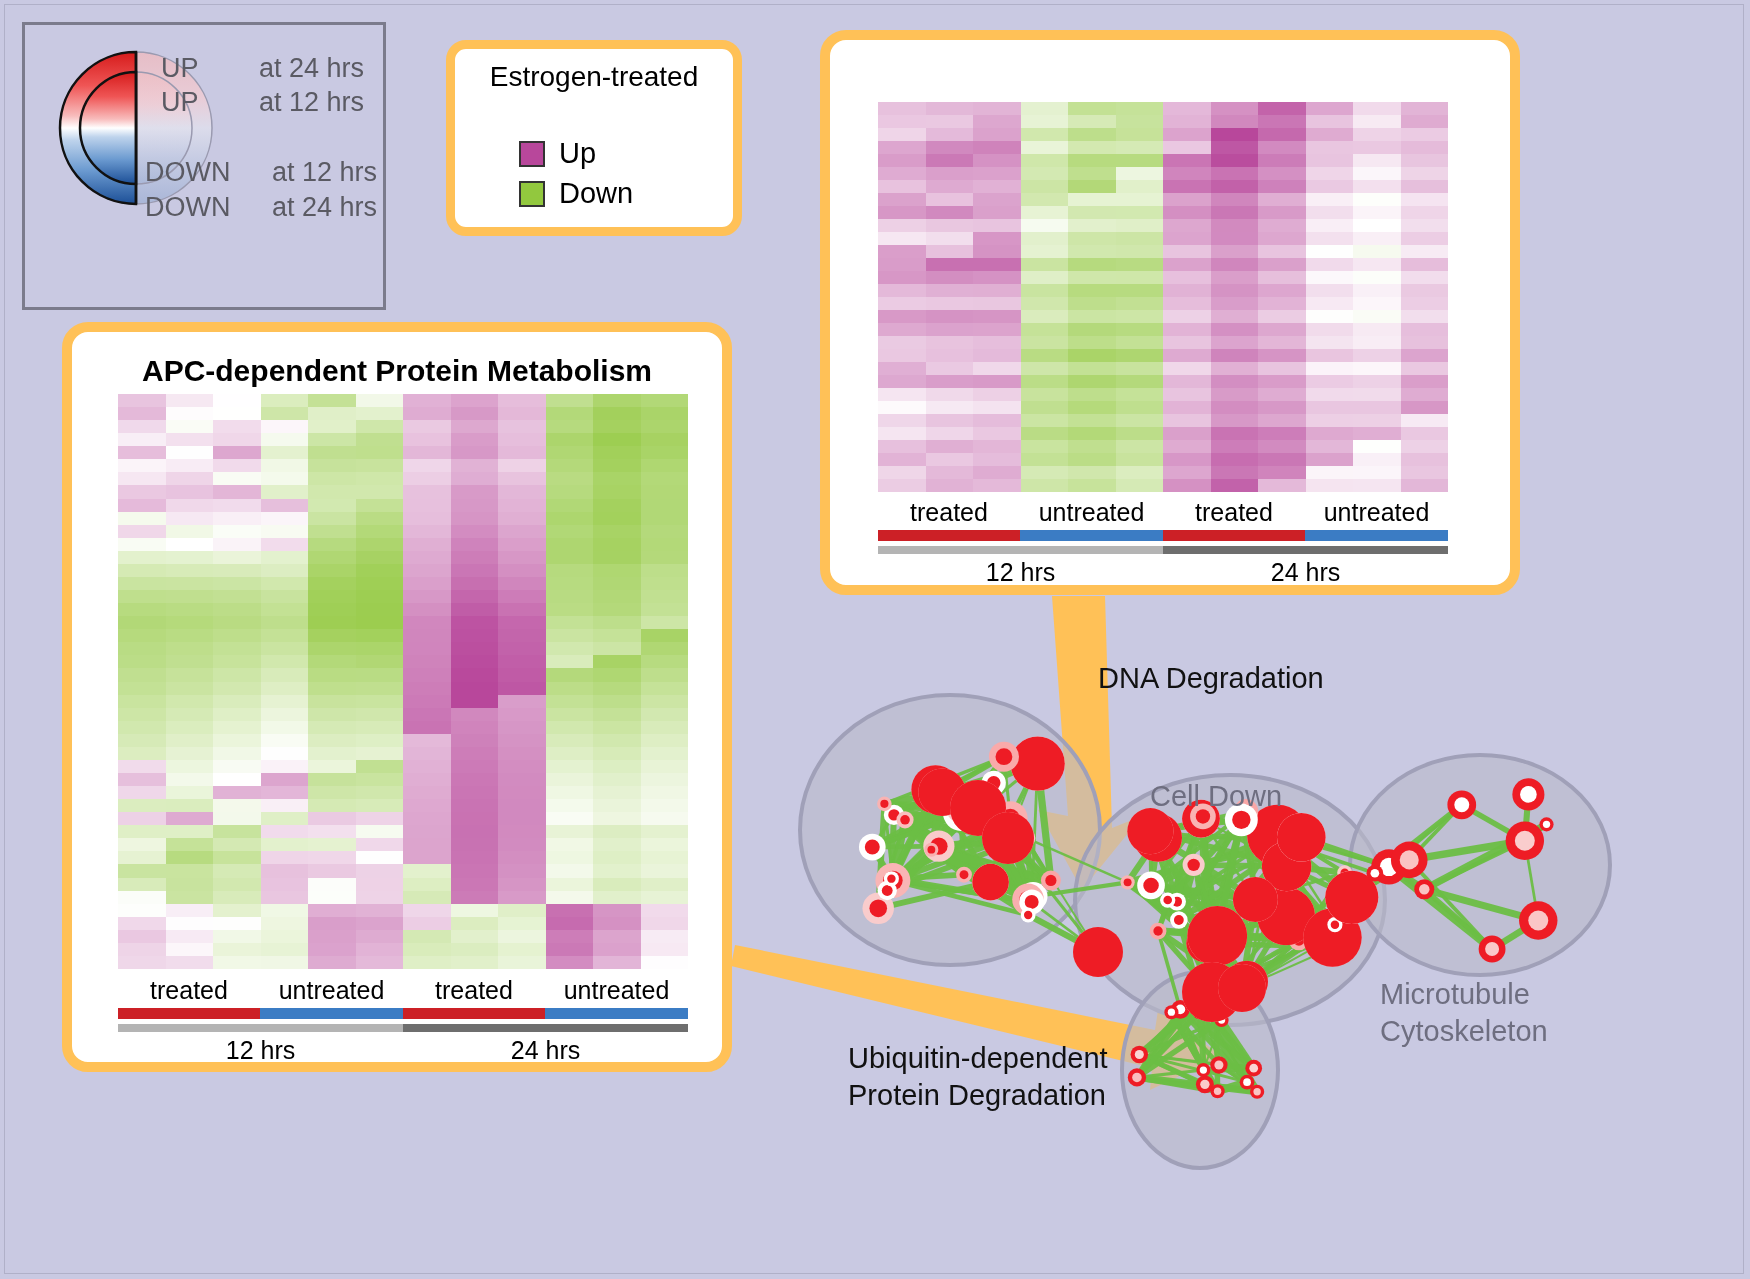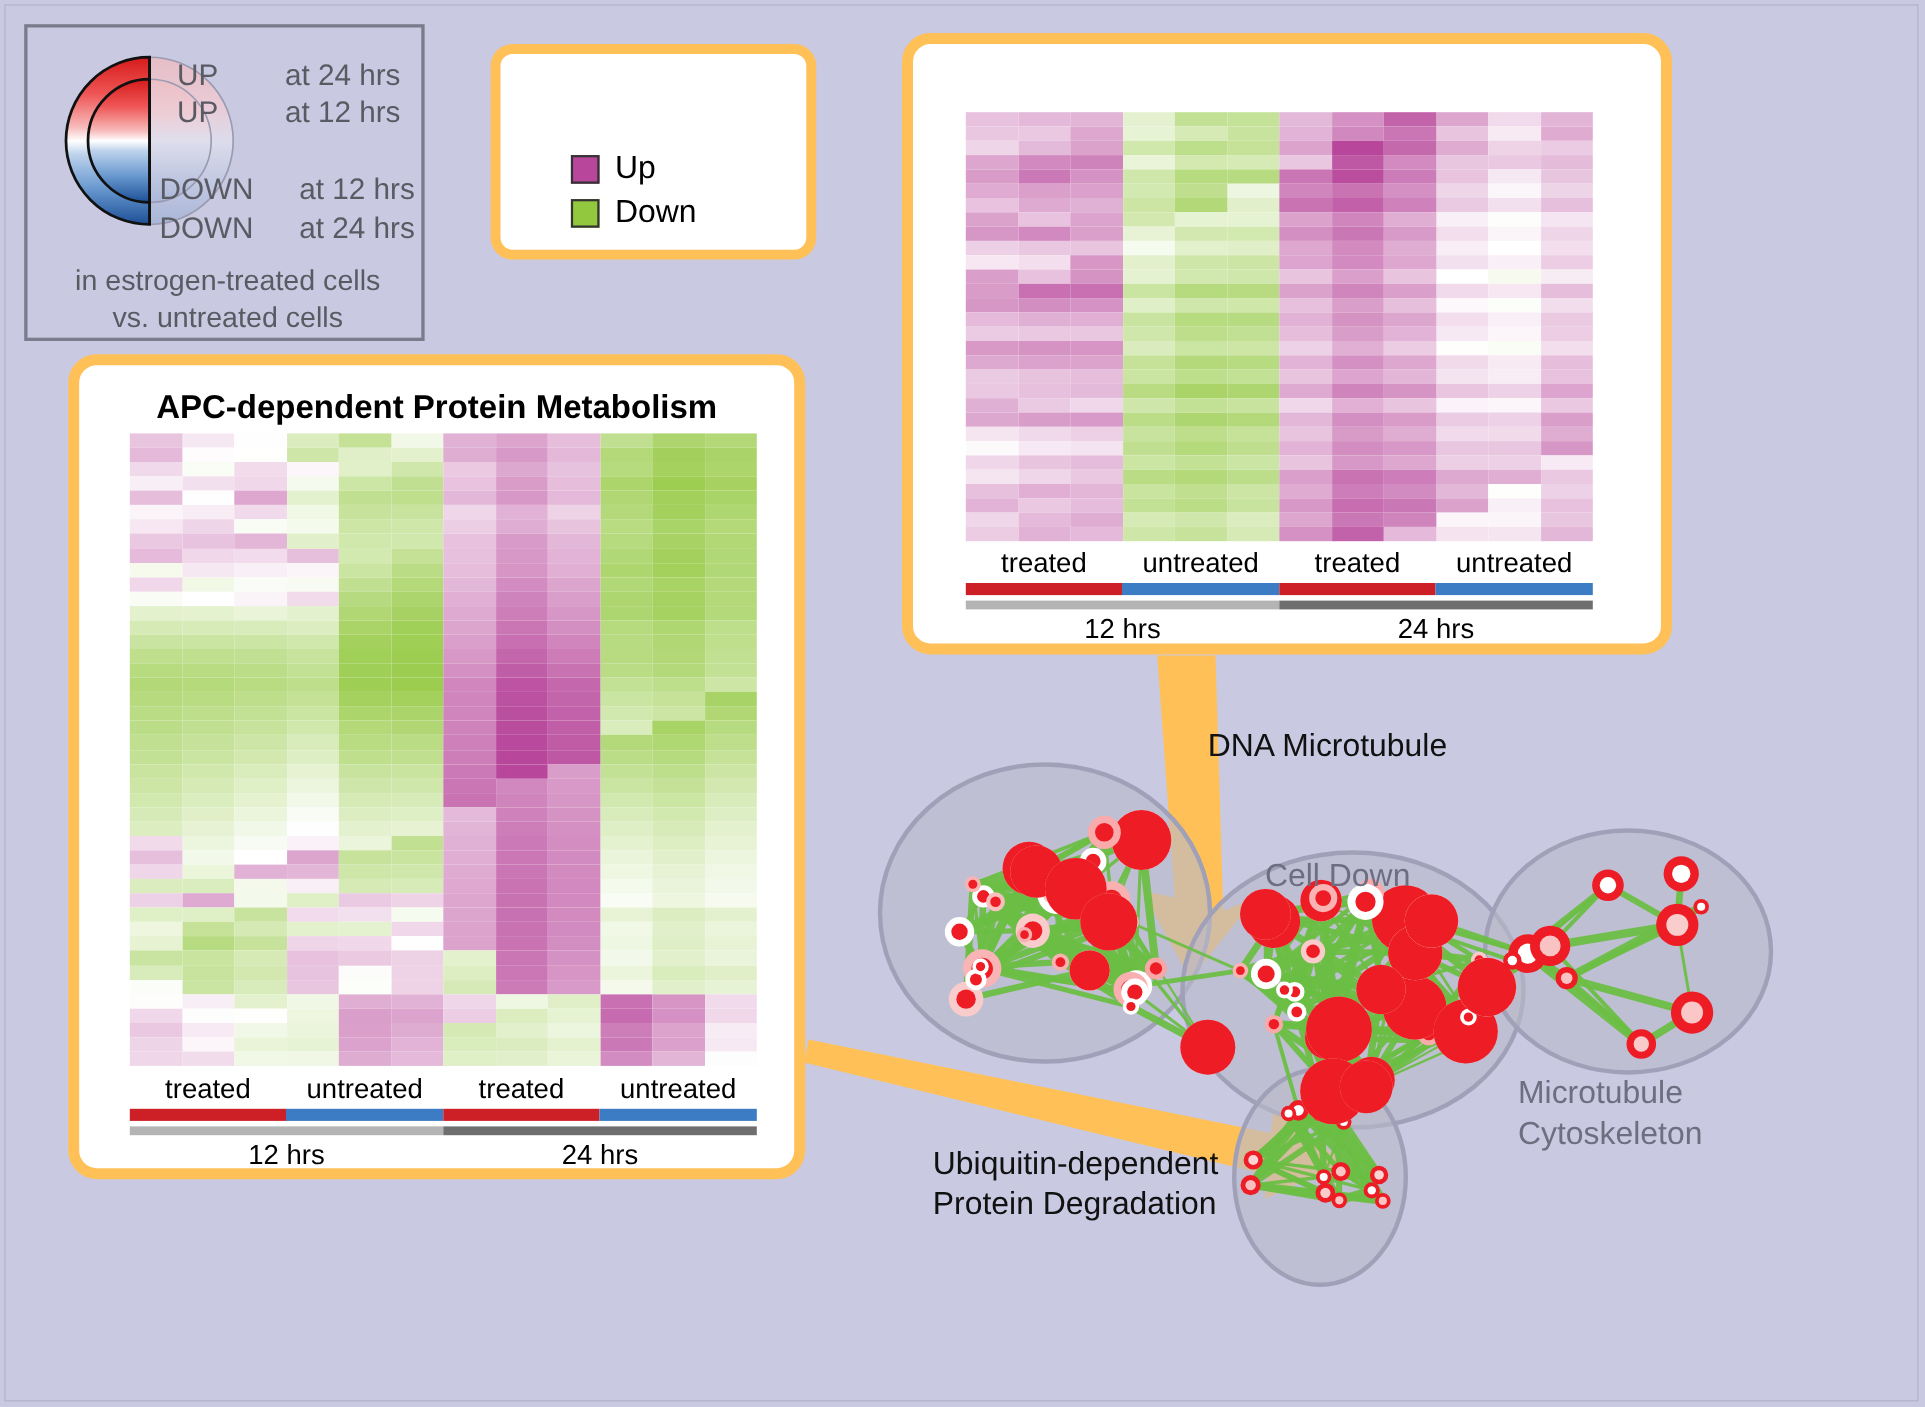--- a/index.html
+++ b/index.html
@@ -100,28 +100,25 @@
 
     <div class="key-row" style="left:136px;top:62px;">UP</div>
     <div class="key-row" style="left:234px;top:62px;">at 12 hrs</div>
 
     <div class="key-row" style="left:120px;top:132px;">DOWN</div>
     <div class="key-row" style="left:247px;top:132px;">at 12 hrs</div>
 
     <div class="key-row" style="left:120px;top:167px;">DOWN</div>
     <div class="key-row" style="left:247px;top:167px;">at 24 hrs</div>
 
-    <div id="key-note">
-      <div>in estrogen-treated cells</div>
-      <div>vs. untreated cells</div>
-    </div>
   </div>
 
   <div id="legend-box">
     <div id="legend-title">
+      <div>Estrogen-treated</div>
     </div>
     <div class="legend-item" style="left:64px;top:88px;">
       <span class="sw" id="sw-up" style="background: rgb(184, 71, 155);"></span>
       <span class="legend-lab">Up</span>
     </div>
     <div class="legend-item" style="left:64px;top:128px;">
       <span class="sw" id="sw-down" style="background: rgb(146, 200, 62);"></span>
       <span class="legend-lab">Down</span>
     </div>
   </div>
@@ -1611,21 +1608,21 @@
           <circle cx="198" cy="208" r="28" fill="#ee1c25"></circle>
           <circle cx="228" cy="238" r="26" fill="rgb(249,164,164)"></circle>
           <circle cx="228" cy="238" r="26" fill="#ee1c25"></circle>
           <circle cx="432" cy="392" r="30" fill="rgb(249,164,164)"></circle>
           <circle cx="432" cy="392" r="30" fill="#ee1c25"></circle>
           <circle cx="462" cy="388" r="24" fill="rgb(249,164,164)"></circle>
           <circle cx="462" cy="388" r="24" fill="#ee1c25"></circle>
         </g>
       </svg>
 
-    <div class="netlab" id="lab-dna">DNA Microtubule</div>
+    <div class="netlab" id="lab-dna">DNA Degradation</div>
     <div class="netlab" id="lab-cc">Cell Down</div>
     <div class="netlab" id="lab-ub">Ubiquitin-dependent
 Protein Degradation</div>
     <div class="netlab" id="lab-mt">Microtubule
 Cytoskeleton</div>
   </div>
 
 </div>
 
 </body></html>

